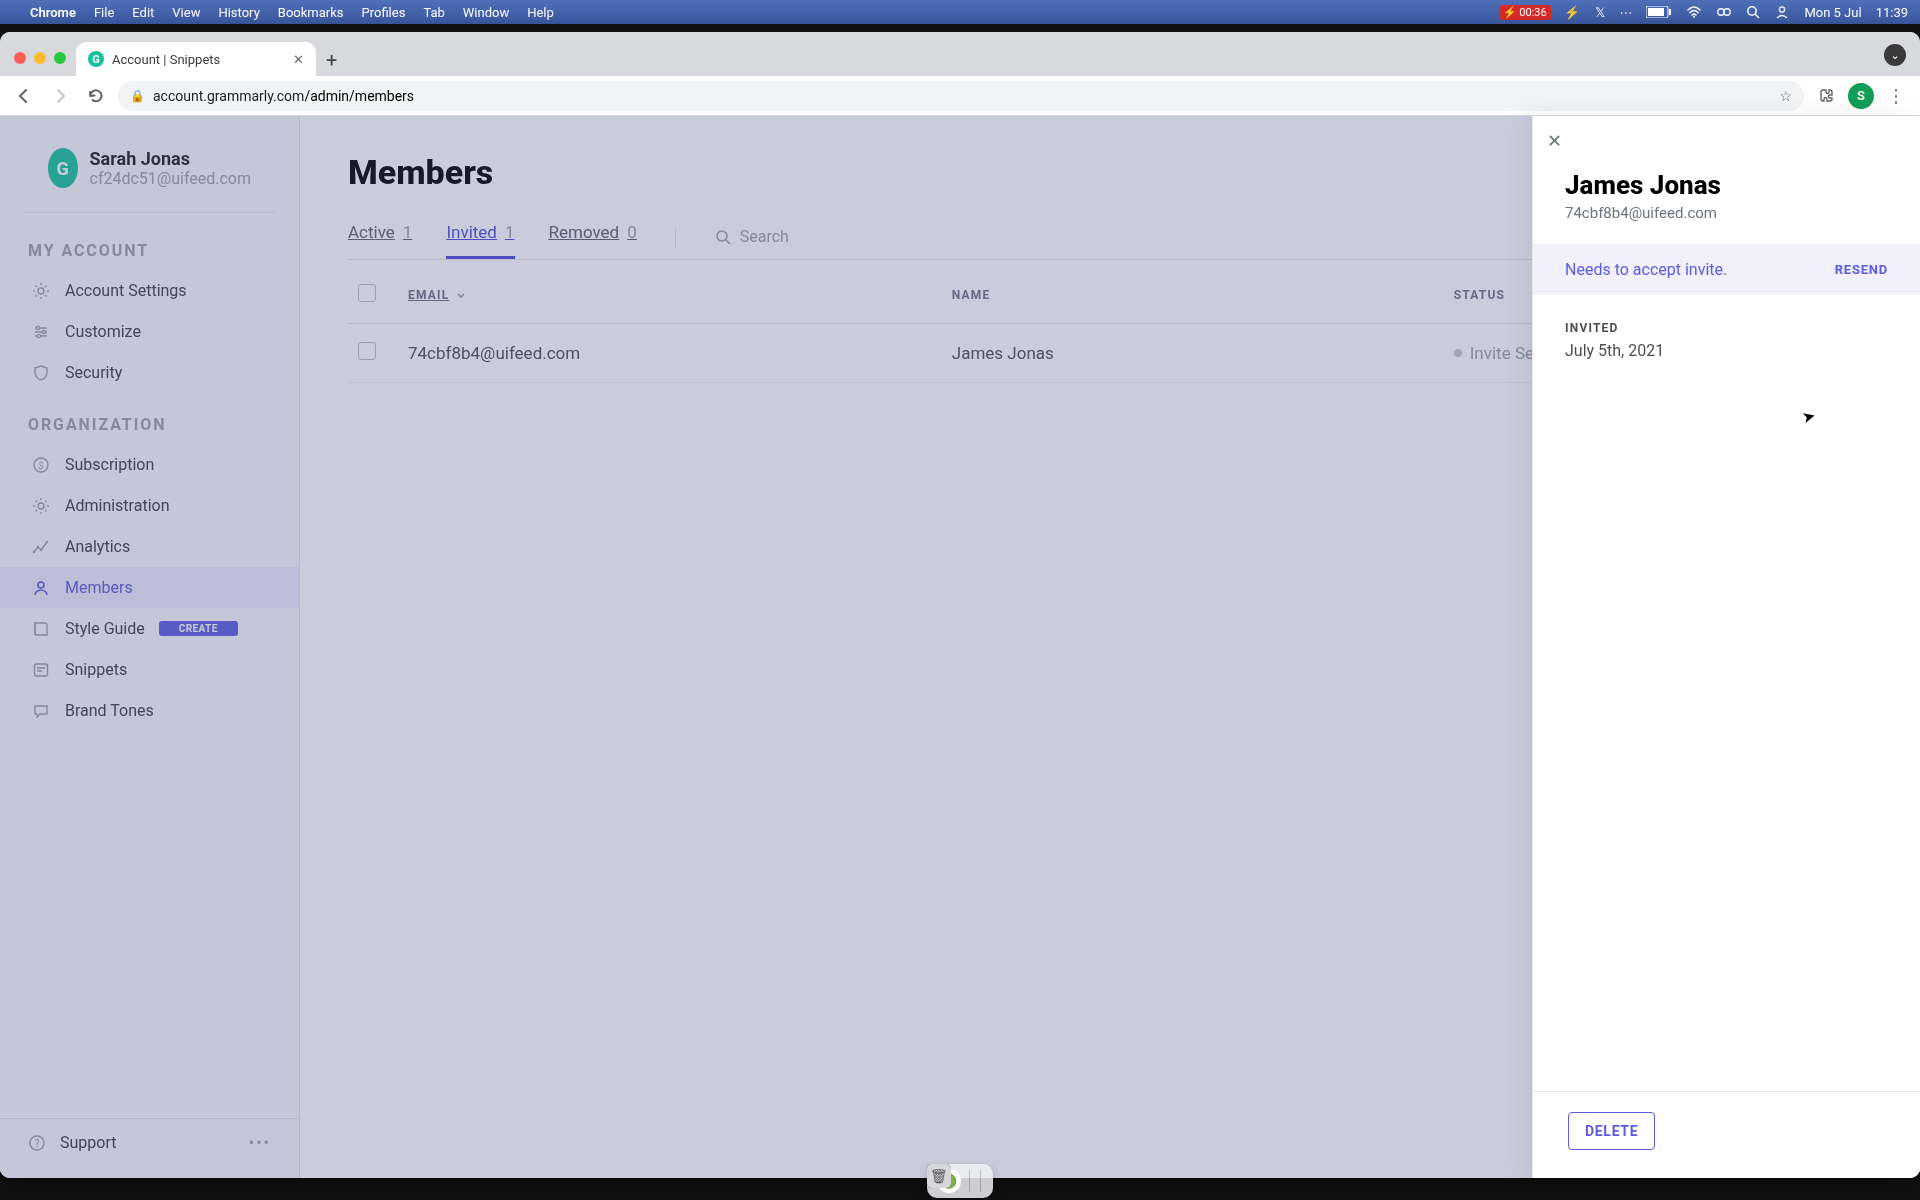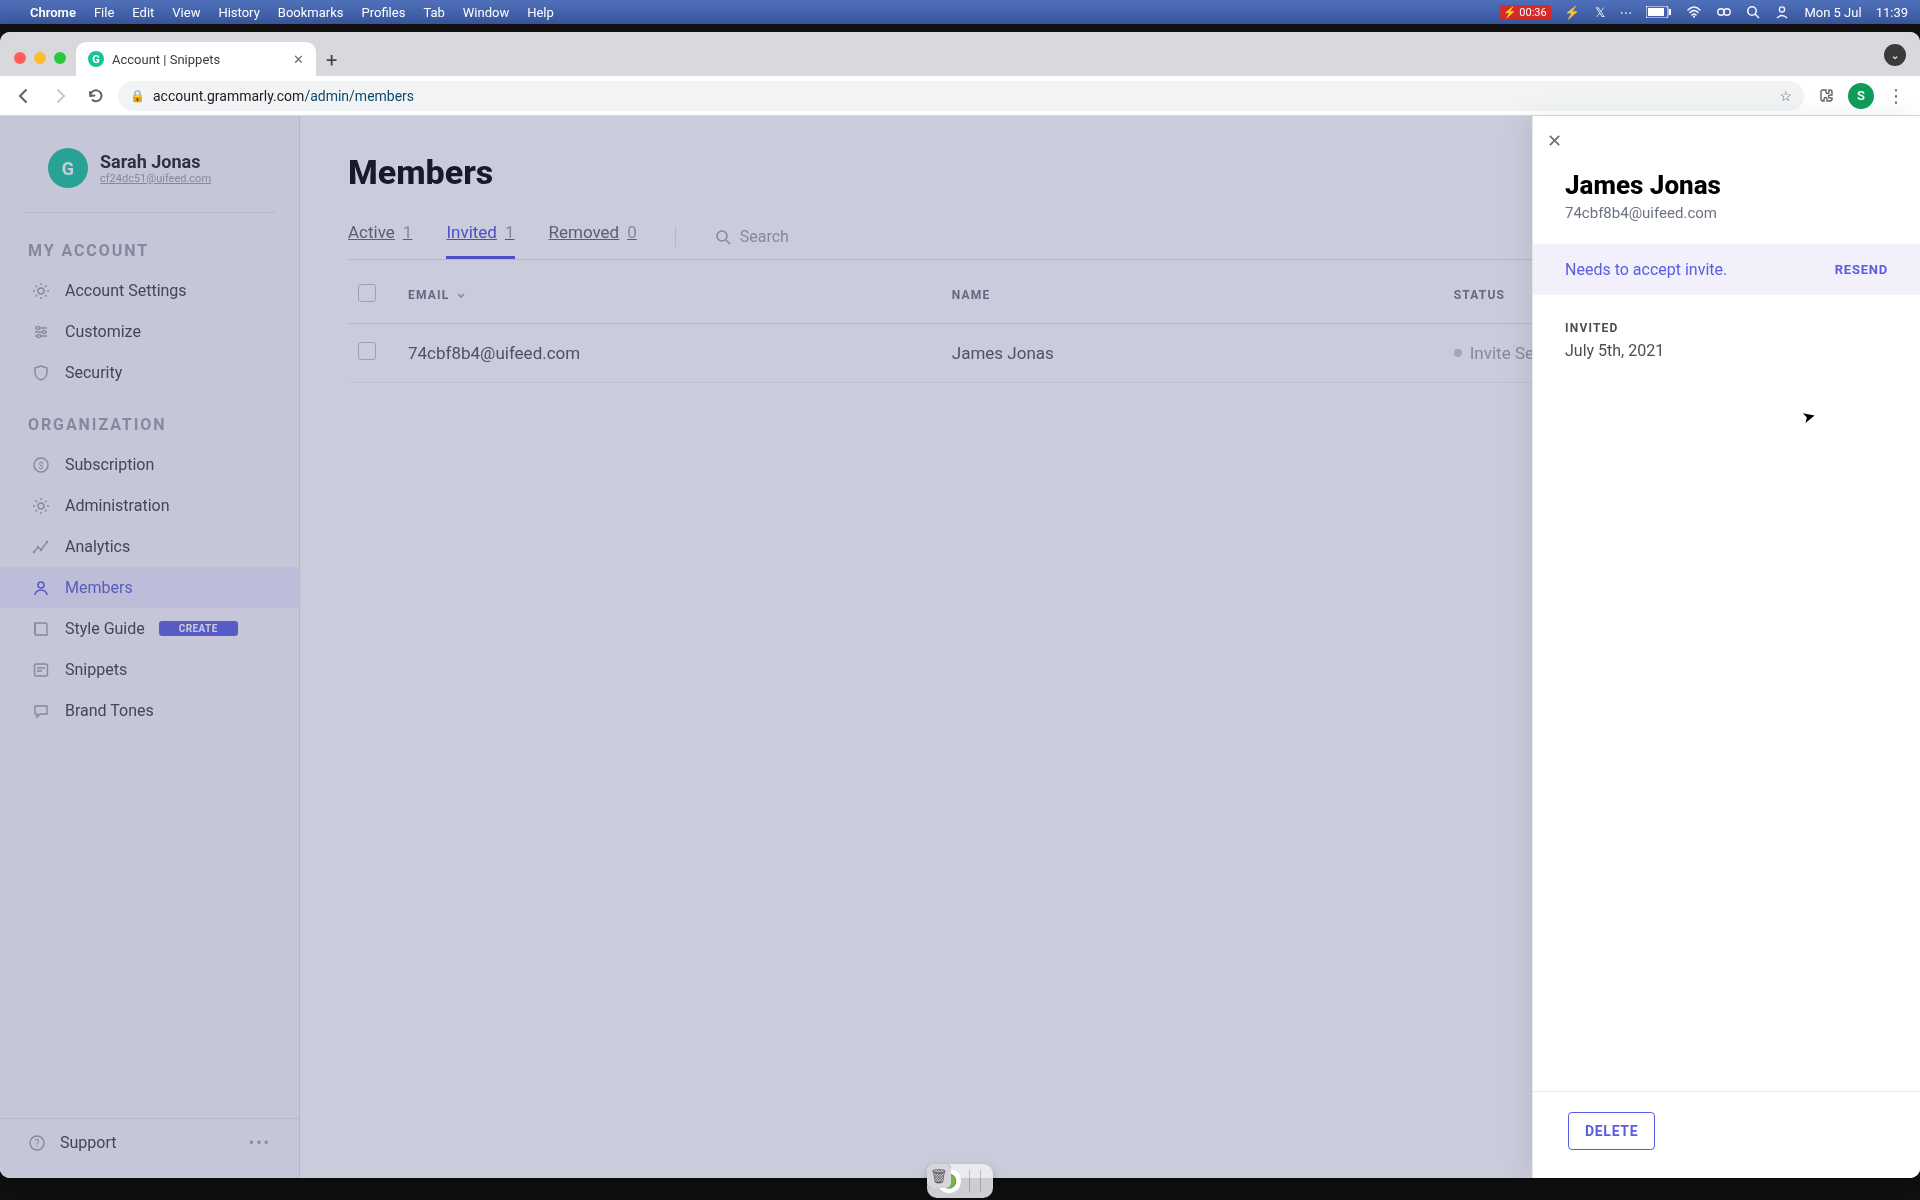--- a/index.html
+++ b/index.html
@@ -54,35 +54,35 @@
   .tabstrip .right{margin-left:auto;margin-bottom:10px;margin-right:6px;}
   .tabstrip .chev{width:22px;height:22px;border-radius:50%;background:#3a3a3a;color:#fff;display:flex;align-items:center;justify-content:center;font-size:11px;}
 
   
   .toolbar{height:40px;background:#fff;display:flex;align-items:center;padding:0 10px;gap:8px;border-bottom:1px solid #d9d9dc;}
   .nav-btn{width:28px;height:28px;display:flex;align-items:center;justify-content:center;color:#5f6368;border-radius:50%;}
   .nav-btn.disabled{color:#b9bbbe;}
   .omnibox{flex:1;height:30px;background:#f1f3f4;border-radius:15px;display:flex;align-items:center;padding:0 12px;gap:8px;color:#3c4043;font-size:14px;}
   .omnibox .lock{color:#5f6368;font-size:12px;}
   .omnibox .url .host{color:#202124;}
-  .omnibox .url .path{color:#0c4a6e;}
+  .omnibox .url .path{color:#000000;}
   .omnibox .star{margin-left:auto;color:#5f6368;}
   .ext{color:#5f6368;}
   .avatar{width:26px;height:26px;border-radius:50%;background:#0f9d58;color:#fff;display:flex;align-items:center;justify-content:center;font-size:13px;font-weight:600;}
   .kebab{color:#5f6368;font-size:18px;}
 
   
   .viewport{flex:1;position:relative;background:#fff;display:flex;}
 
   .app{position:absolute;inset:0;display:flex;}
   .sidebar{width:300px;background:var(--sidebar-bg);border-right:1px solid var(--border);display:flex;flex-direction:column;padding:32px 0 12px;}
   .user{display:flex;gap:12px;align-items:center;padding:0 24px 24px;border-bottom:1px solid var(--border);margin:0 24px 28px;}
   .user .g{width:40px;height:40px;border-radius:50%;background:#15c39a;color:#fff;font-weight:700;display:flex;align-items:center;justify-content:center;font-size:18px;}
   .user .name{font-weight:700;font-size:18px;color:#1f1f1f;}
-  .user .email{font-size:11px;color:#9aa0a6;text-decoration:underline;}
+  .user .email{font-size:16px;color:#9aa0a6;}
   .section-label{font-size:16px;letter-spacing:.12em;color:#9aa0a6;font-weight:700;padding:0 28px 10px;}
   .nav{display:flex;flex-direction:column;}
   .nav-item{display:flex;align-items:center;gap:14px;padding:11px 28px;color:#3c4043;font-size:16px;cursor:pointer;border-left:3px solid transparent;}
   .nav-item .ico{width:20px;color:#9aa0a6;display:flex;align-items:center;justify-content:center;}
   .nav-item.active{background:#eceafc;color:var(--accent);}
   .nav-item.active .ico{color:var(--accent);}
   .badge{background:var(--chip);color:#fff;font-size:10px;font-weight:700;padding:2px 20px;border-radius:3px;letter-spacing:.04em;}
   .sidebar-spacer{flex:1;}
   .support{display:flex;align-items:center;justify-content:space-between;padding:14px 28px;color:#3c4043;border-top:1px solid var(--border);}
   .support .left{display:flex;gap:14px;align-items:center;}
@@ -94,21 +94,21 @@
   .tabs .tabitem{padding:8px 0 14px;color:#5f6368;font-size:17px;cursor:pointer;display:flex;gap:8px;align-items:baseline;border-bottom:3px solid transparent;text-decoration:underline;}
   .tabs .tabitem .count{color:#9aa0a6;}
   .tabs .tabitem.active{color:var(--tab-accent);border-bottom-color:var(--tab-accent);}
   .tabs .divider{width:1px;height:20px;background:var(--border);margin:0 4px;}
   .tabs .search{display:flex;gap:8px;align-items:center;color:#9aa0a6;}
   .tabs .search svg{width:18px;height:18px;}
 
   .table{margin-top:6px;}
   .thead,.trow{display:grid;grid-template-columns:60px 1.3fr 1.2fr 1fr;align-items:center;}
   .thead{padding:18px 0;color:#6b7280;font-size:12px;letter-spacing:.1em;font-weight:700;border-bottom:1px solid var(--border);}
-  .thead .sort{display:inline-flex;align-items:center;gap:6px;}
+  .thead .sort{display:inline-flex;align-items:center;gap:6px;text-decoration:underline;}
   .trow{padding:18px 0;border-bottom:1px solid #f0f0f3;color:#4e4e52;font-size:17px;}
   .cb{width:18px;height:18px;border:1.5px solid #bdbdc4;border-radius:3px;display:inline-block;margin-left:10px;}
   .status{display:flex;align-items:center;gap:8px;color:#9aa0a6;}
   .status .dot{width:8px;height:8px;border-radius:50%;background:#c7c7cc;}
 
   
   .drawer{position:absolute;top:0;right:0;bottom:0;width:388px;background:#fff;border-left:1px solid var(--panel-border);display:flex;flex-direction:column;box-shadow:-8px 0 24px rgba(31,36,59,.08);} 
   .drawer .close{position:absolute;top:14px;left:14px;color:#6b7280;font-size:18px;cursor:pointer;}
   .drawer .head{padding:54px 32px 22px;}
   .drawer .head .dn{font-size:26px;font-weight:800;}

